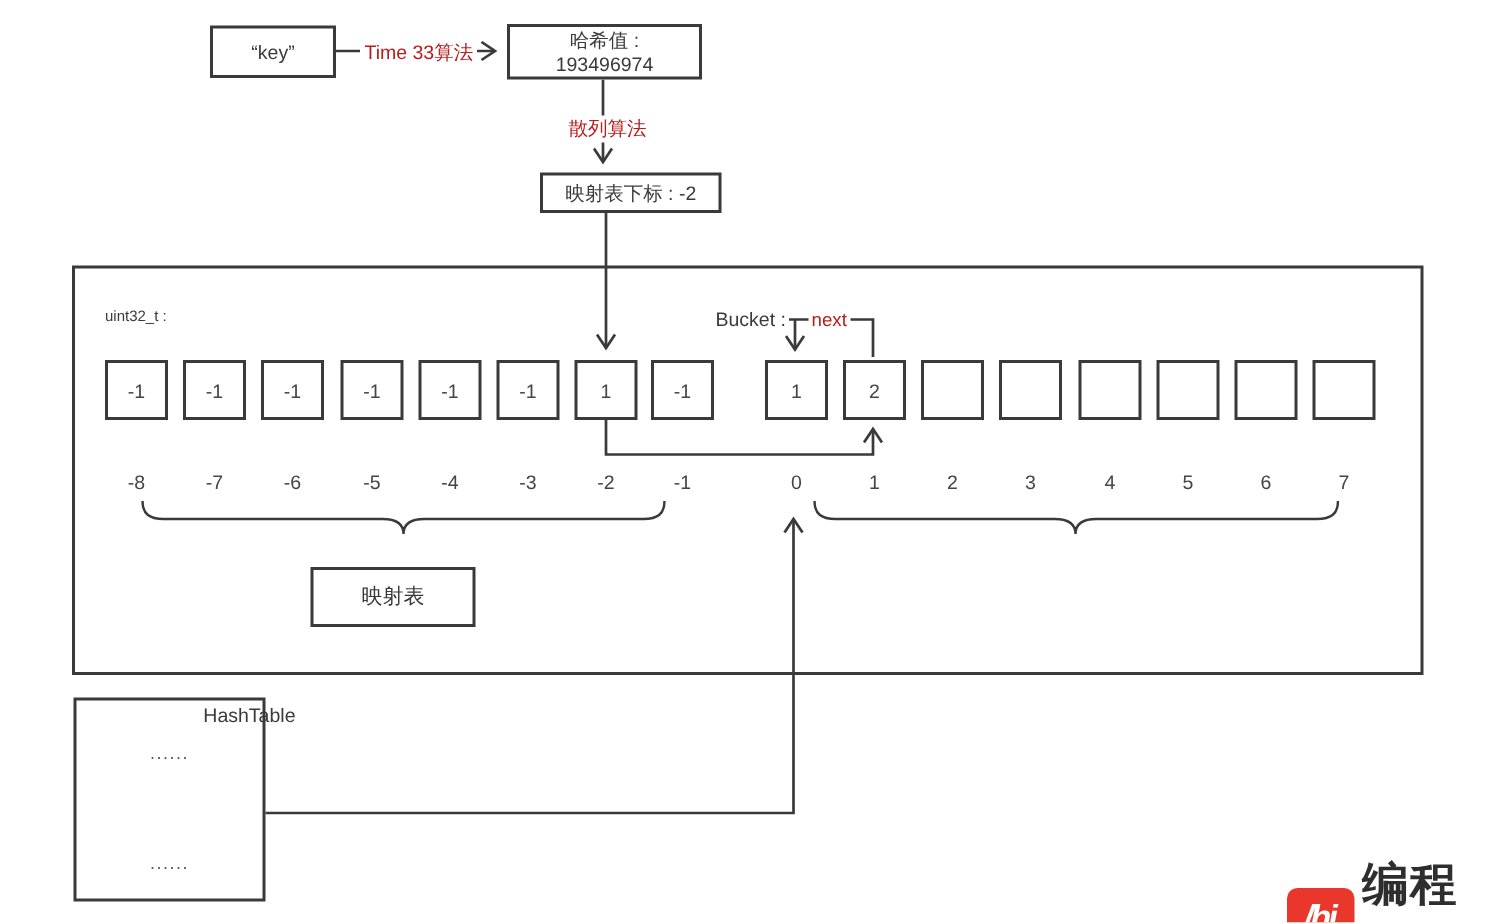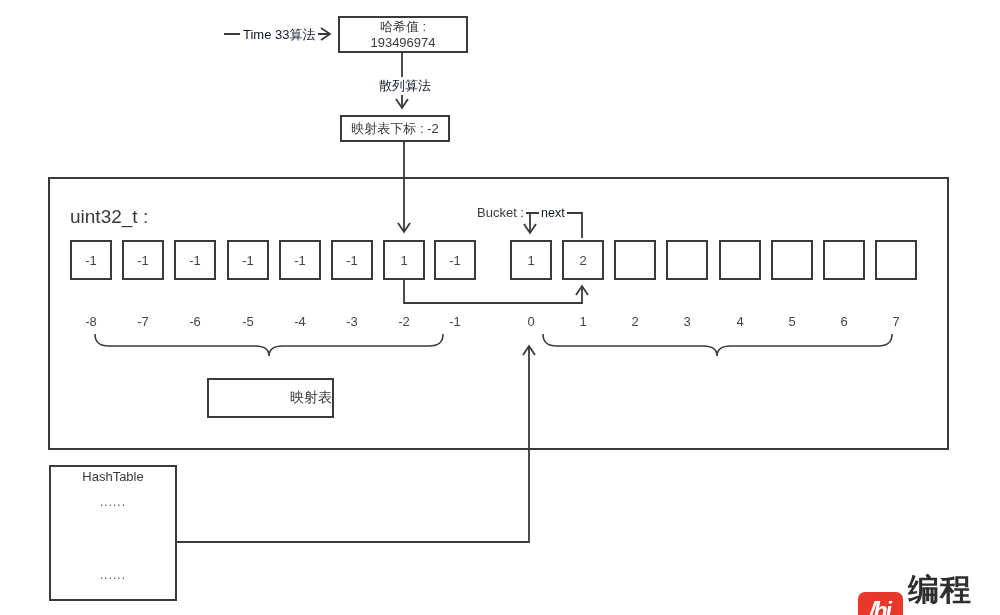--- a/index.html
+++ b/index.html
@@ -17,21 +17,21 @@
   .cell{
     position:absolute;top:240px;width:42px;height:40px;border:2px solid #3a3a3a;
     background:#ffffff;display:flex;align-items:center;justify-content:center;
     font-size:13px;color:#454545;box-sizing:border-box;
   }
   .idx{
     position:absolute;top:314px;width:42px;text-align:center;
     font-size:13px;color:#454545;
   }
   .line-label{
-    position:absolute;background:#ffffff;font-size:13px;color:#0f172a;
+    position:absolute;background:#ffffff;font-size:13px;color:#b91c1c;
     padding:0 3px;white-space:nowrap;
   }
   .dots{position:absolute;width:128px;text-align:center;font-size:12px;color:#555;letter-spacing:1px;}
   #container-panel{
     position:absolute;left:48px;top:177px;width:901px;height:273px;
     border:2px solid #3a3a3a;box-sizing:border-box;background:transparent;
   }
   #svg-layer{position:absolute;left:0;top:0;width:1000px;height:615px;pointer-events:none;}
   #logo{position:absolute;left:858px;top:569px;display:flex;align-items:center;}
   #logo-mark{
@@ -65,37 +65,40 @@
 
     <path d="M 404 280 L 404 303 L 582 303 L 582 286" fill="none" stroke="#3a3a3a" stroke-width="1.8" marker-end="url(#arw)"></path>
 
     <path d="M 158 542 L 529 542 L 529 346" fill="none" stroke="#3a3a3a" stroke-width="1.8" marker-end="url(#arw)"></path>
 
     <path fill="none" stroke="#3a3a3a" stroke-width="1.6" d="M 95 334 C 95 343 100 346 109 346 L 255 346 C 264 346 269 349 269 356 C 269 349 274 346 283 346 L 429 346 C 438 346 443 343 443 334"></path>
 
     <path fill="none" stroke="#3a3a3a" stroke-width="1.6" d="M 543 334 C 543 343 548 346 557 346 L 703 346 C 712 346 717 349 717 356 C 717 349 722 346 731 346 L 878 346 C 887 346 892 343 892 334"></path>
   </svg>
 
+  <div class="box flow-box" style="left:140px;top:17px;width:84px;height:35px;">
+    <span>“key”</span>
+  </div>
 
   <div class="line-label" style="left:240px;top:26px;">Time 33算法</div>
 
   <div class="box flow-box" style="left:338px;top:16px;width:130px;height:37px;flex-direction:column;">
     <div>哈希值 :</div>
     <div>193496974</div>
   </div>
 
   <div class="line-label" style="left:376px;top:77px;">散列算法</div>
 
-  <div class="box flow-box" style="left:340px;top:115px;width:110px;height:27px;">
+  <div class="box flow-box" style="left:360px;top:115px;width:121px;height:27px;">
     <span>映射表下标 : -2</span>
   </div>
 
   <div id="container-panel"></div>
 
-  <div class="abs" style="left:70px;top:206px;font-size:19px;">uint32_t :</div>
+  <div class="abs" style="left:70px;top:206px;font-size:10px;">uint32_t :</div>
 
   <div class="abs" style="left:477px;top:205px;font-size:13px;">Bucket :</div>
 
   <div class="line-label" style="left:539px;top:206px;font-size:12.5px;padding:0 2px;text-align:center;">next</div>
 
   <div class="cell" style="left:70px;">-1</div>
   <div class="cell" style="left:122px;">-1</div>
   <div class="cell" style="left:174px;">-1</div>
   <div class="cell" style="left:227px;">-1</div>
   <div class="cell" style="left:279px;">-1</div>
@@ -121,26 +124,26 @@
   <div class="idx" style="left:434px;">-1</div>
   <div class="idx" style="left:510px;">0</div>
   <div class="idx" style="left:562px;">1</div>
   <div class="idx" style="left:614px;">2</div>
   <div class="idx" style="left:666px;">3</div>
   <div class="idx" style="left:719px;">4</div>
   <div class="idx" style="left:771px;">5</div>
   <div class="idx" style="left:823px;">6</div>
   <div class="idx" style="left:875px;">7</div>
 
-  <div class="box label-box" style="left:207px;top:378px;width:127px;height:40px;justify-content:flex-end;">
+  <div class="box label-box" style="left:207px;top:378px;width:110px;height:40px;">
     <span>映射表</span>
   </div>
 
   <div class="box" style="left:49px;top:465px;width:128px;height:136px;"></div>
-  <div class="abs" style="left:49px;top:469px;width:128px;text-align:center;font-size:13px;">HashTable</div>
+  <div class="abs" style="left:49px;top:469px;width:128px;text-align:right;font-size:13px;padding-left:20px;">HashTable</div>
   <div class="dots" style="left:49px;top:495px;">......</div>
   <div class="dots" style="left:49px;top:568px;">......</div>
 
   <div id="logo">
     <div id="logo-mark" style="background: rgb(233, 56, 43);">/hi</div>
     <div id="logo-text">编程网</div>
   </div>
 
 </div>
 

